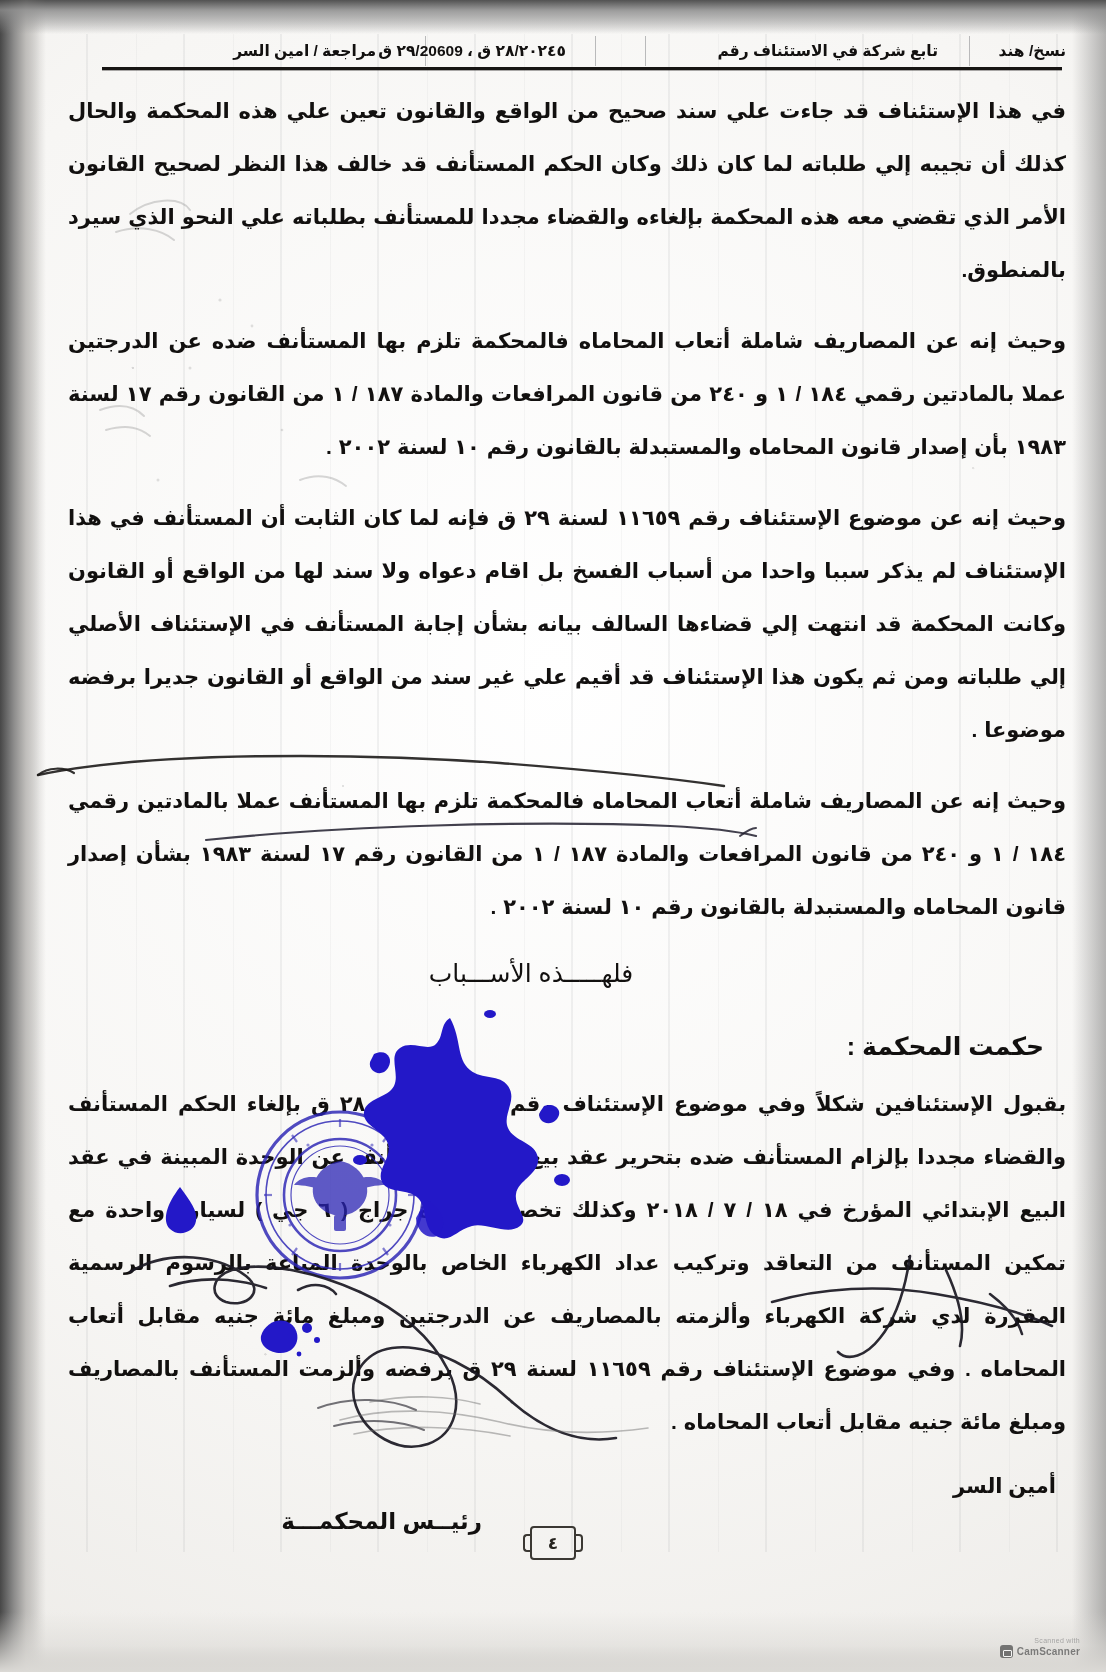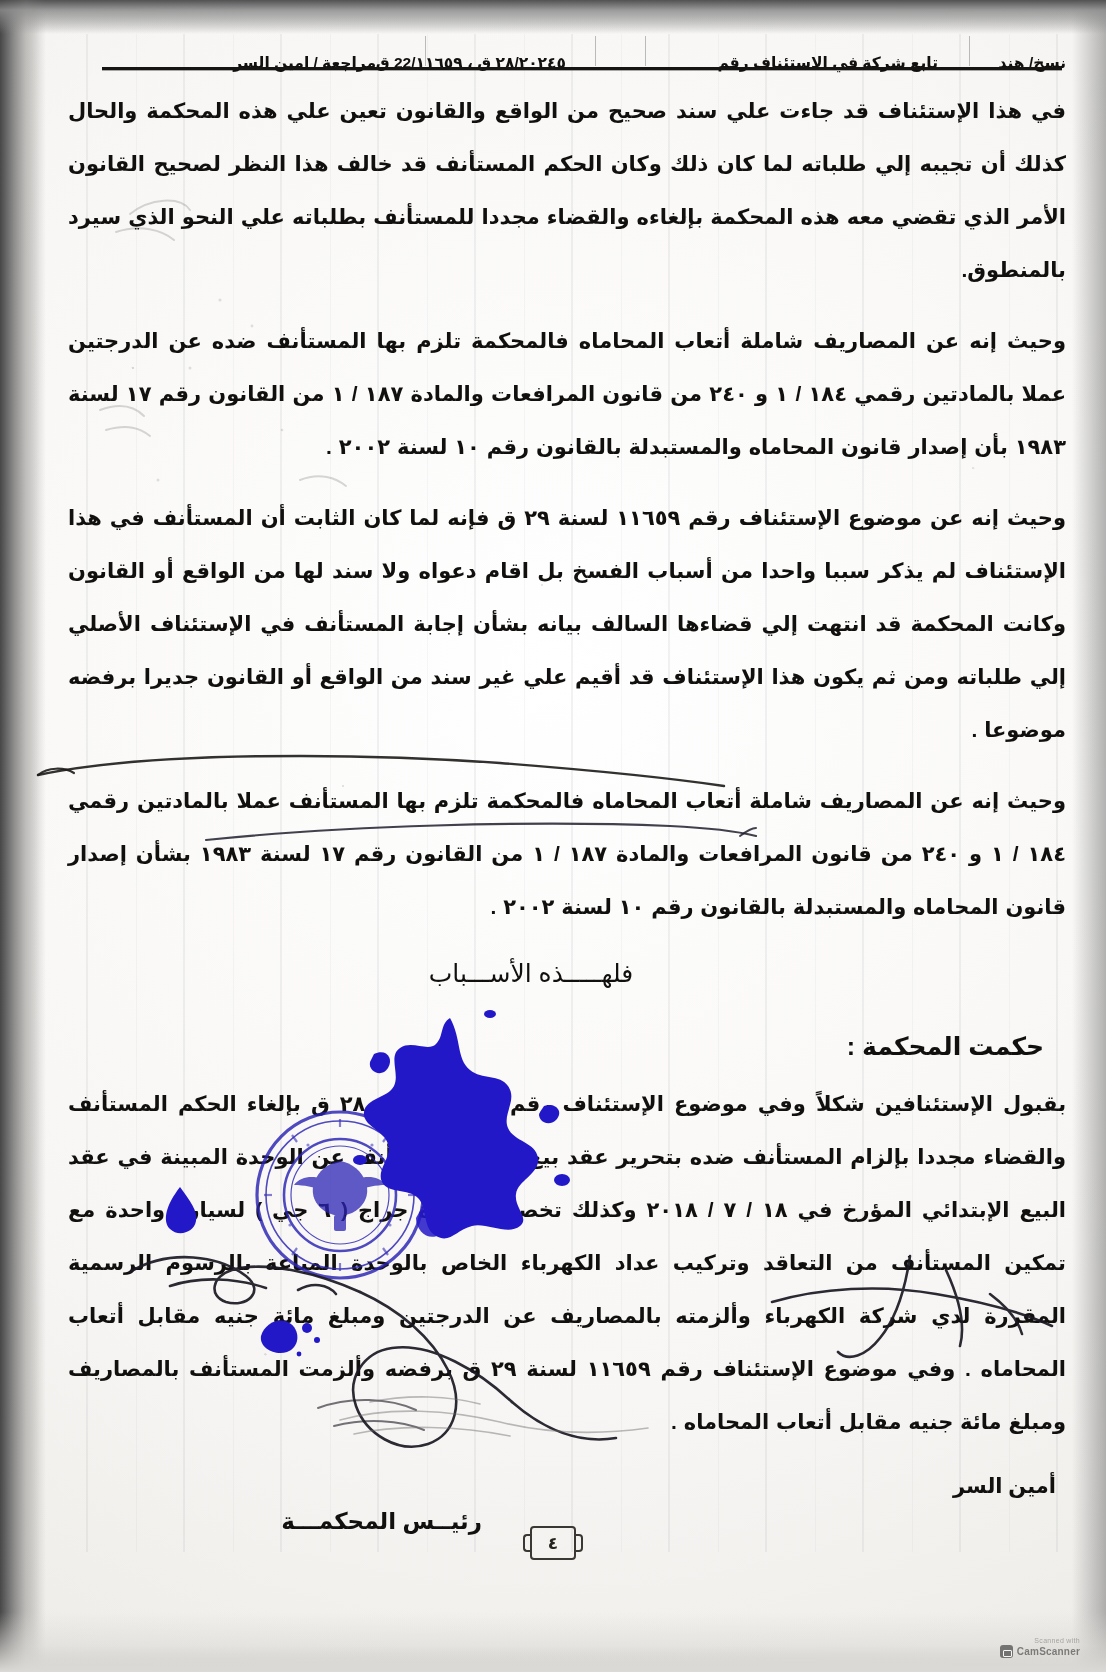--- a/index.html
+++ b/index.html
@@ -63,21 +63,21 @@
     position:absolute;left:56px;right:40px;top:40px;bottom:60px;
     color:#12100f;
   }
 
   
   .hdr{
     position:relative;height:34px;
     font-size:15.5px;font-weight:bold;letter-spacing:0px;
     white-space:nowrap;
   }
-  .hdr .cell{position:absolute;top:12px;line-height:22px;}
+  .hdr .cell{position:absolute;top:0;line-height:22px;}
   .hdr-copy{right:0;}
   .hdr-title{right:128px;}
   .hdr-review{right:690px;}
   .hdr-nums{right:500px;}
   .hdr-rule{
     position:absolute;right:4px;left:46px;top:27px;height:2.5px;
     background:#171513;
   }
   .hdr-rule:after{
     content:"";position:absolute;left:0;right:0;top:3px;height:1px;background:rgba(20,18,16,.35);
@@ -199,21 +199,21 @@
   <div id="content">
 
     <div class="hdr">
       <span class="hdr-tick" style="right:96px;"></span>
       <span class="hdr-tick" style="right:420px;"></span>
       <span class="hdr-tick" style="right:470px;"></span>
       <span class="hdr-tick" style="right:640px;"></span>
 
       <span class="cell hdr-copy">نسخ/ هند</span>
       <span class="cell hdr-title">تابع شركة في الاستئناف رقم</span>
-      <span class="cell hdr-nums">٢٨/٢٠٢٤٥ ق ، 22/١١٦٥٩ ق</span>
+      <span class="cell hdr-nums">٢٨/٢٠٢٤٥ ق ، ٢٩/20609 ق</span>
       <span class="cell hdr-review">مراجعة / امين السر</span>
       <span class="hdr-rule"></span>
     </div>
 
     <p class="para first just-last-right">في هذا الإستئناف قد جاءت علي سند صحيح من الواقع والقانون تعين علي هذه المحكمة والحال كذلك أن تجيبه إلي طلباته لما كان ذلك وكان الحكم المستأنف قد خالف هذا النظر لصحيح القانون الأمر الذي تقضي معه هذه المحكمة بإلغاءه والقضاء مجددا للمستأنف بطلباته علي النحو الذي سيرد بالمنطوق.</p>
     <div class="spacer-sm"></div>
     <p class="para just-last-right">وحيث إنه عن المصاريف شاملة أتعاب المحاماه فالمحكمة تلزم بها المستأنف ضده عن الدرجتين عملا بالمادتين رقمي ١٨٤ / ١ و ٢٤٠ من قانون المرافعات والمادة ١٨٧ / ١ من القانون رقم ١٧ لسنة ١٩٨٣ بأن إصدار قانون المحاماه والمستبدلة بالقانون رقم ١٠ لسنة ٢٠٠٢ .</p>
     <div class="spacer-sm"></div>
     <p class="para just-last-right">وحيث إنه عن موضوع الإستئناف رقم ١١٦٥٩ لسنة ٢٩ ق فإنه لما كان الثابت أن المستأنف في هذا الإستئناف لم يذكر سببا واحدا من أسباب الفسخ بل اقام دعواه ولا سند لها من الواقع أو القانون وكانت المحكمة قد انتهت إلي قضاءها السالف بيانه بشأن إجابة المستأنف في الإستئناف الأصلي إلي طلباته ومن ثم يكون هذا الإستئناف قد أقيم علي غير سند من الواقع أو القانون جديرا برفضه موضوعا .</p>
     <div class="spacer-sm"></div>

